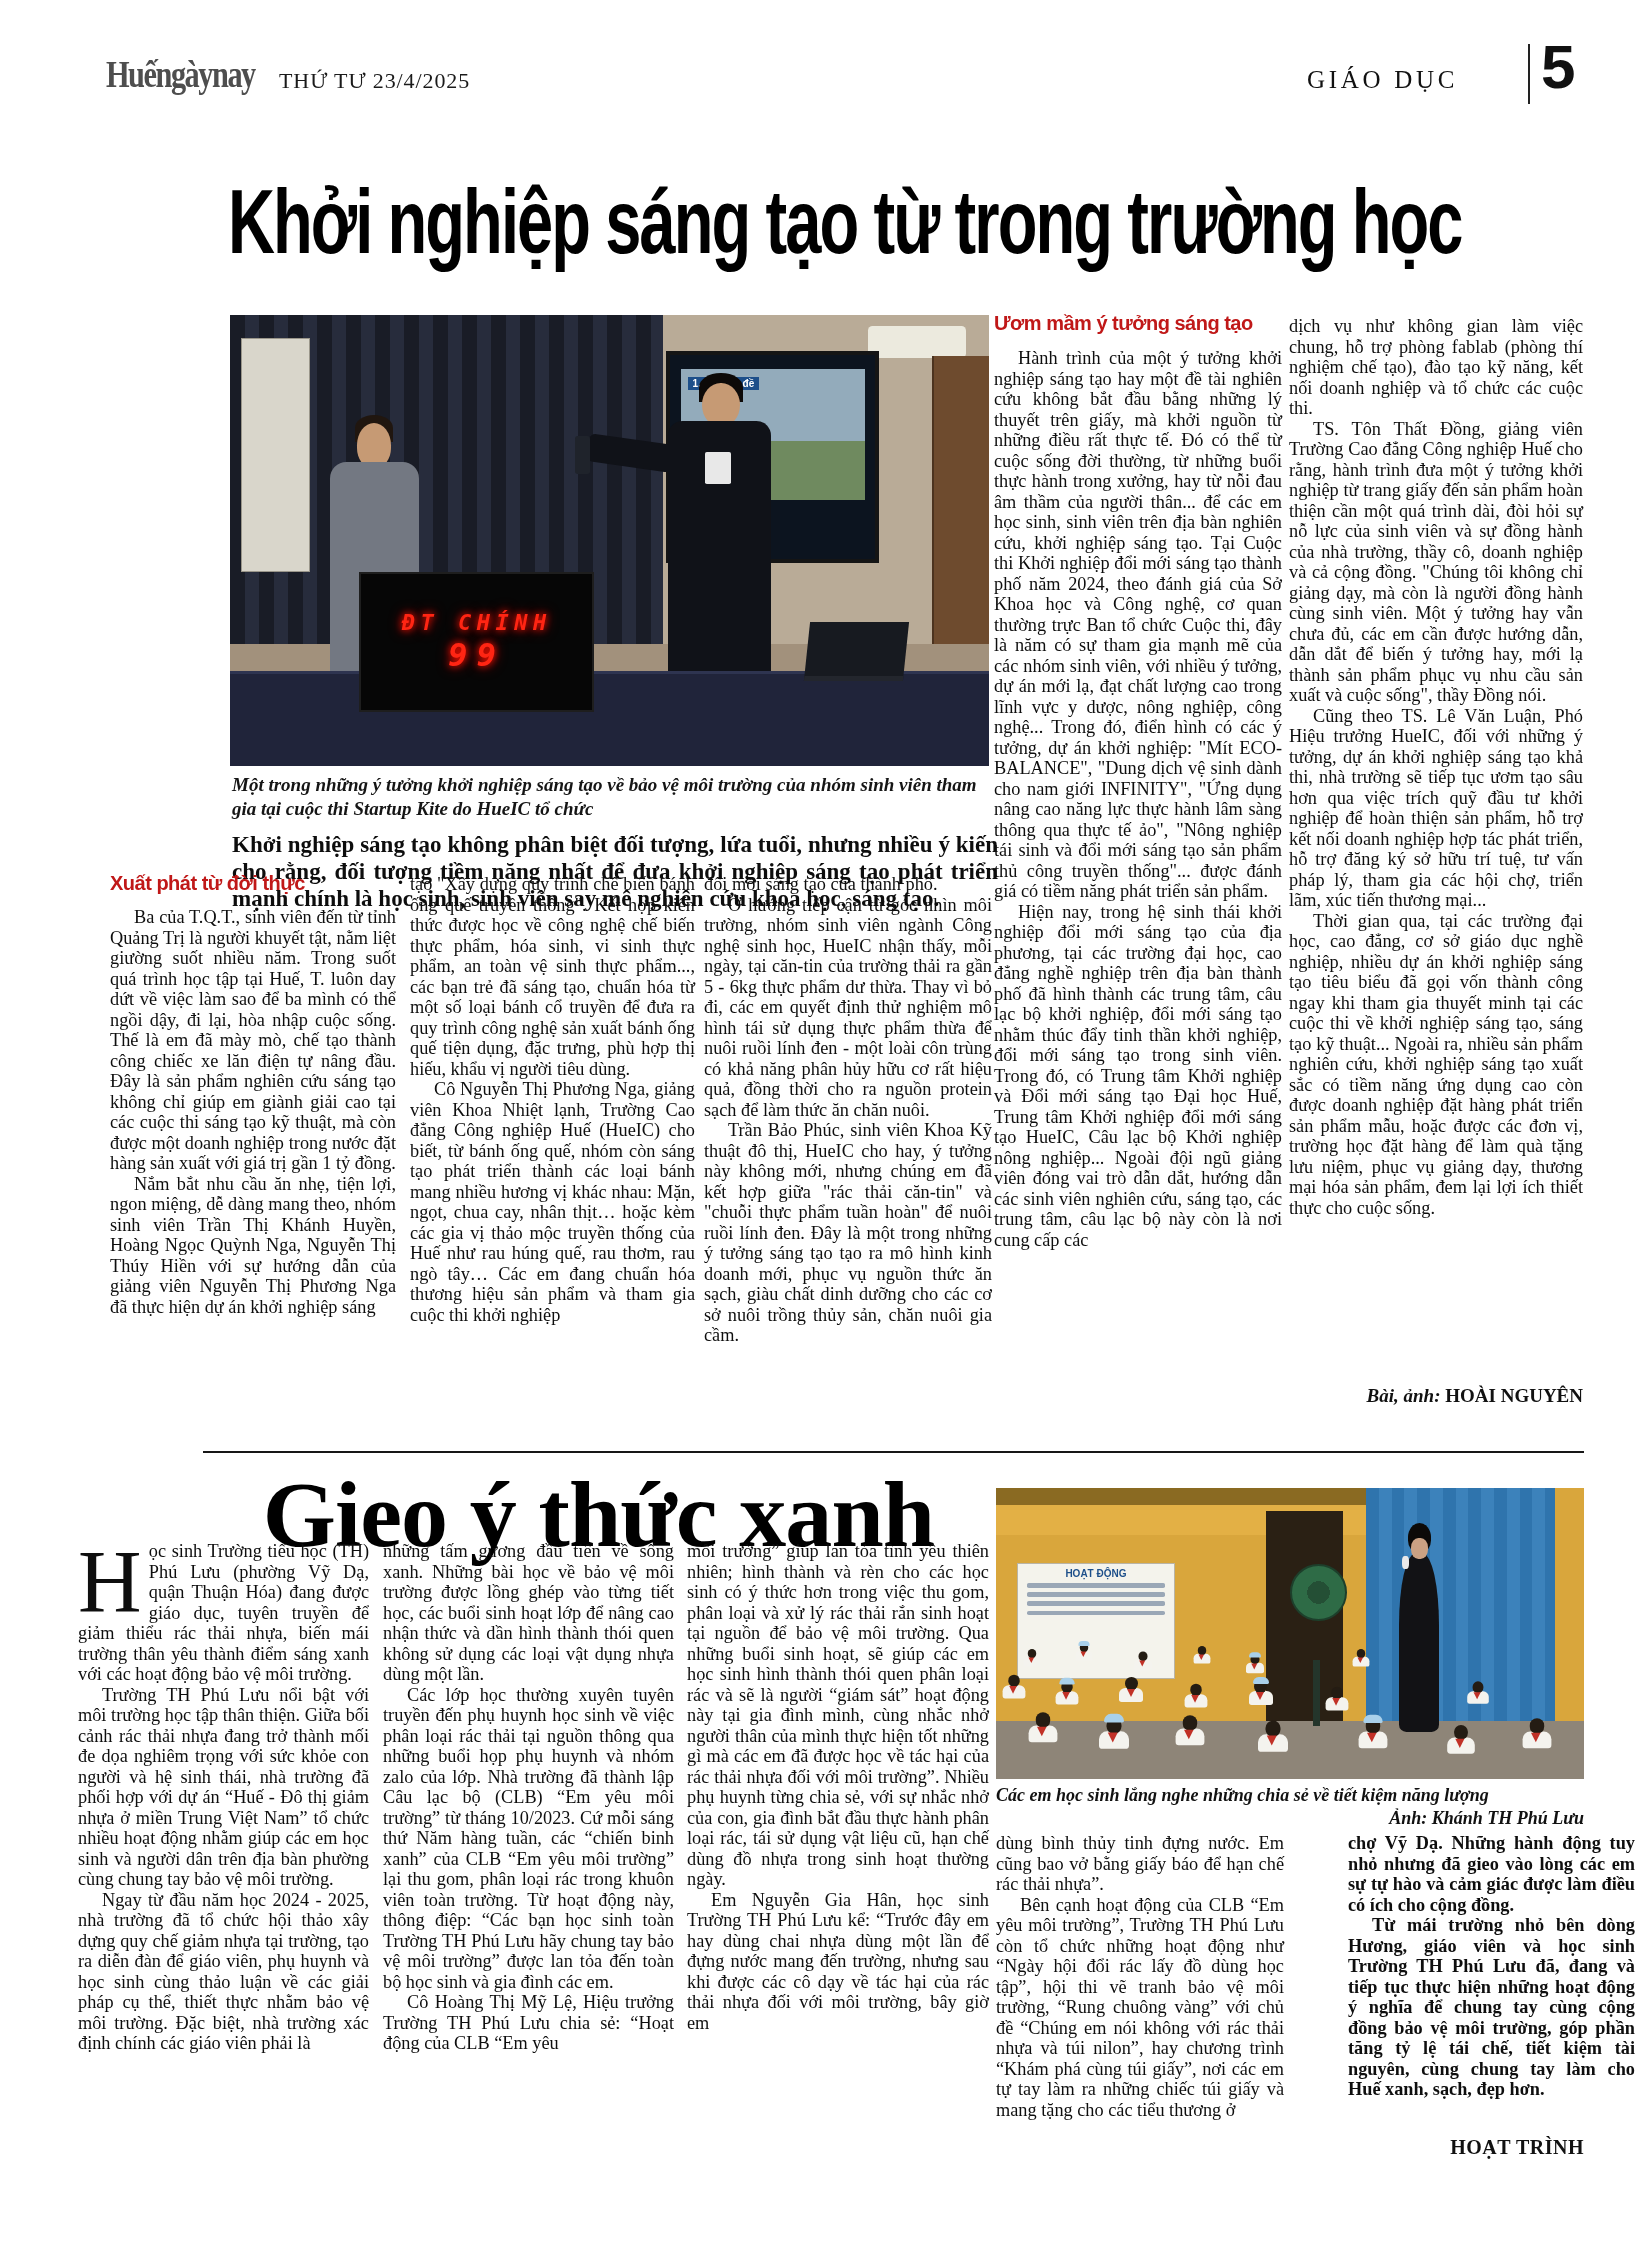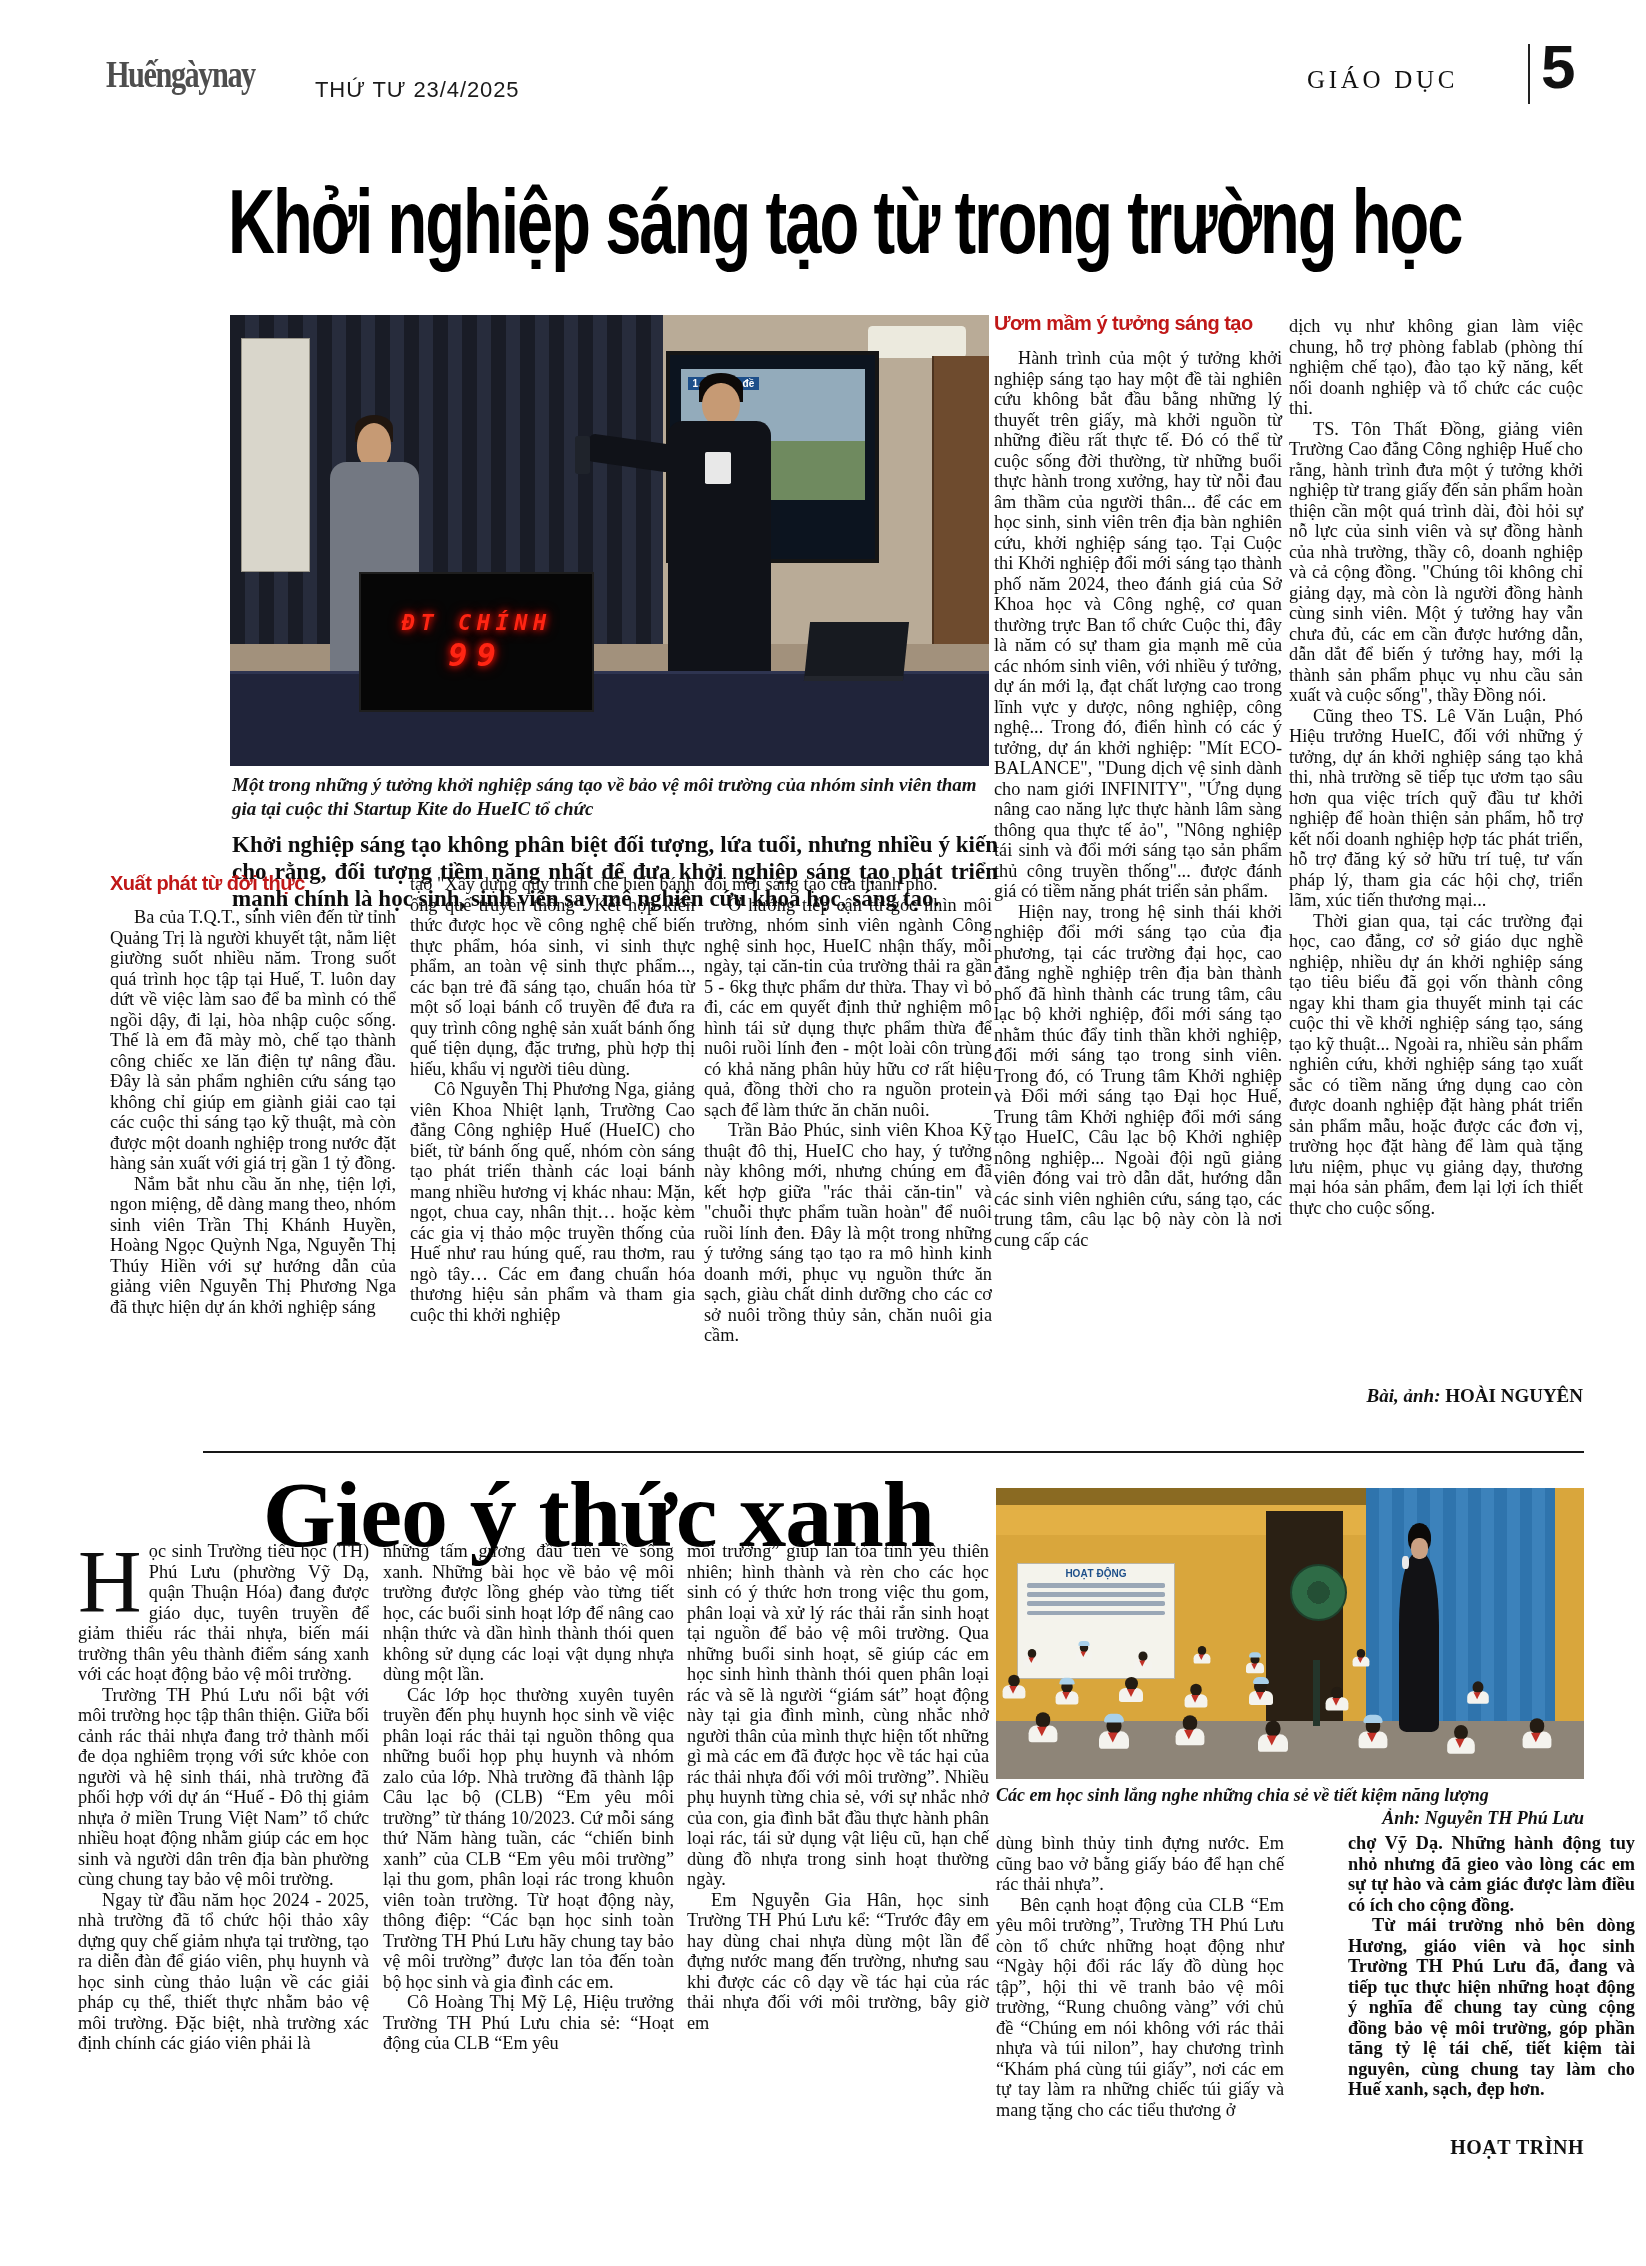--- a/index.html
+++ b/index.html
@@ -4,22 +4,22 @@
 <style>
   html,body{margin:0;padding:0;background:#e9e9e9;}
   #page{position:relative;width:1647px;height:2267px;background:#ffffff;overflow:hidden;
         font-family:"Liberation Serif",serif;color:#111;}
   [data-name]{box-sizing:border-box;}
 
   
   .hdr-logo{position:absolute;left:106px;top:53px;font-family:"Liberation Serif",serif;
     font-weight:700;font-size:37px;color:#4e4e4e;letter-spacing:-1.8px;white-space:nowrap;
     transform:scaleX(.82);transform-origin:left center;}
-  .hdr-date{position:absolute;left:279px;top:77px;font-size:22px;letter-spacing:0.9px;color:#1a1a1a;
-    font-family:Liberation Sans, sans-serif;margin-left:36px;}
+  .hdr-date{position:absolute;left:279px;top:68px;font-size:22px;letter-spacing:0.9px;color:#1a1a1a;
+    font-family:Liberation Serif, serif;}
   .hdr-section{position:absolute;left:1307px;top:66px;font-size:25px;letter-spacing:3.7px;color:#111;
     font-family:"Liberation Serif",serif;}
   .hdr-bar{position:absolute;left:1528px;top:44px;width:1.8px;height:60px;background:#222;}
   .hdr-num{position:absolute;left:1541px;top:31px;font-family:"Liberation Sans",sans-serif;
     font-weight:600;font-size:62px;color:#111;}
 
   
   .headline1{position:absolute;left:228px;top:170px;width:1368px;height:101px;overflow:visible;}
   .headline1 span{display:inline-block;font-family:"Liberation Sans",sans-serif;font-weight:700;
     font-size:91px;letter-spacing:-2.7px;white-space:nowrap;transform:scaleX(.715);
@@ -358,21 +358,21 @@
         <div class="kid" data-name="student-figure" style="left: 90%; top: 80%; transform: scale(1.2);">
           <i class="k-body"></i>
           <i class="k-head"></i>
           <i class="k-scarf"></i>
         </div>
       </div>
   </div>
 
   <div class="caption2" data-name="article2-photo-caption">
     <div data-name="caption-line">Các em học sinh lắng nghe những chia sẻ về tiết kiệm năng lượng</div>
-    <div class="c2b" data-name="caption-credit">Ảnh: Nguyễn TH Phú Lưu</div>
+    <div class="c2b" data-name="caption-credit">Ảnh: Khánh TH Phú Lưu</div>
   </div>
 
   <div class="col a2r1" data-name="article2-column-4">
     <p class="cont" data-name="body-paragraph">dùng bình thủy tinh đựng nước. Em cũng bao vở bằng giấy báo để hạn chế rác thải nhựa”.</p>
     <p data-name="body-paragraph">Bên cạnh hoạt động của CLB “Em yêu môi trường”, Trường TH Phú Lưu còn tổ chức những hoạt động như “Ngày hội đổi rác lấy đồ dùng học tập”, hội thi vẽ tranh bảo vệ môi trường, “Rung chuông vàng” với chủ đề “Chúng em nói không với rác thải nhựa và túi nilon”, hay chương trình “Khám phá cùng túi giấy”, nơi các em tự tay làm ra những chiếc túi giấy và mang tặng cho các tiểu thương ở</p>
   </div>
   <div class="col a2r2" data-name="article2-column-5">
     <p class="cont" data-name="body-paragraph">chợ Vỹ Dạ. Những hành động tuy nhỏ nhưng đã gieo vào lòng các em sự tự hào và cảm giác được làm điều có ích cho cộng đồng.</p>
     <p data-name="body-paragraph">Từ mái trường nhỏ bên dòng Hương, giáo viên và học sinh Trường TH Phú Lưu đã, đang và tiếp tục thực hiện những hoạt động ý nghĩa để chung tay cùng cộng đồng bảo vệ môi trường, góp phần tăng tỷ lệ tái chế, tiết kiệm tài nguyên, cùng chung tay làm cho Huế xanh, sạch, đẹp hơn.</p>
   </div>

